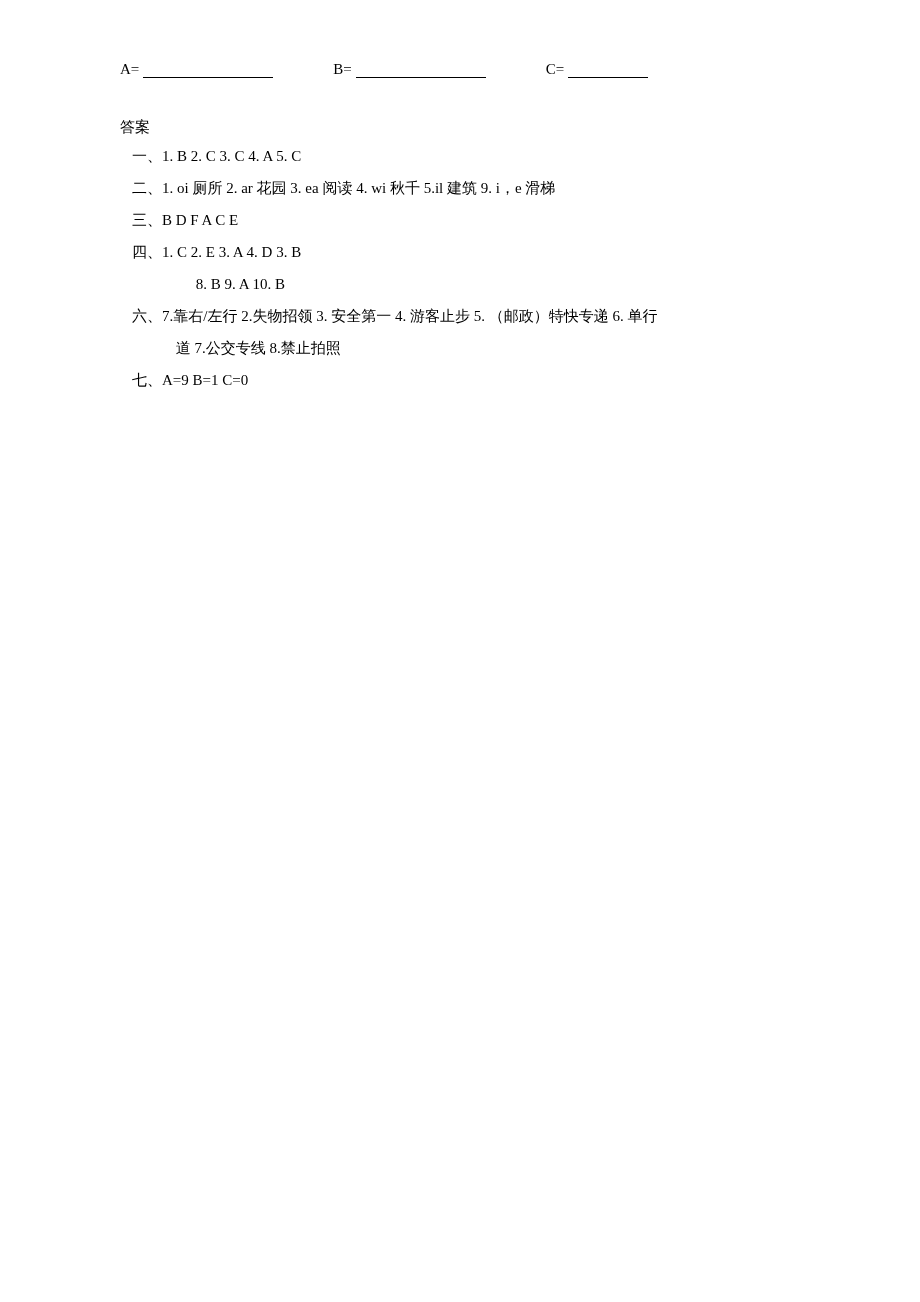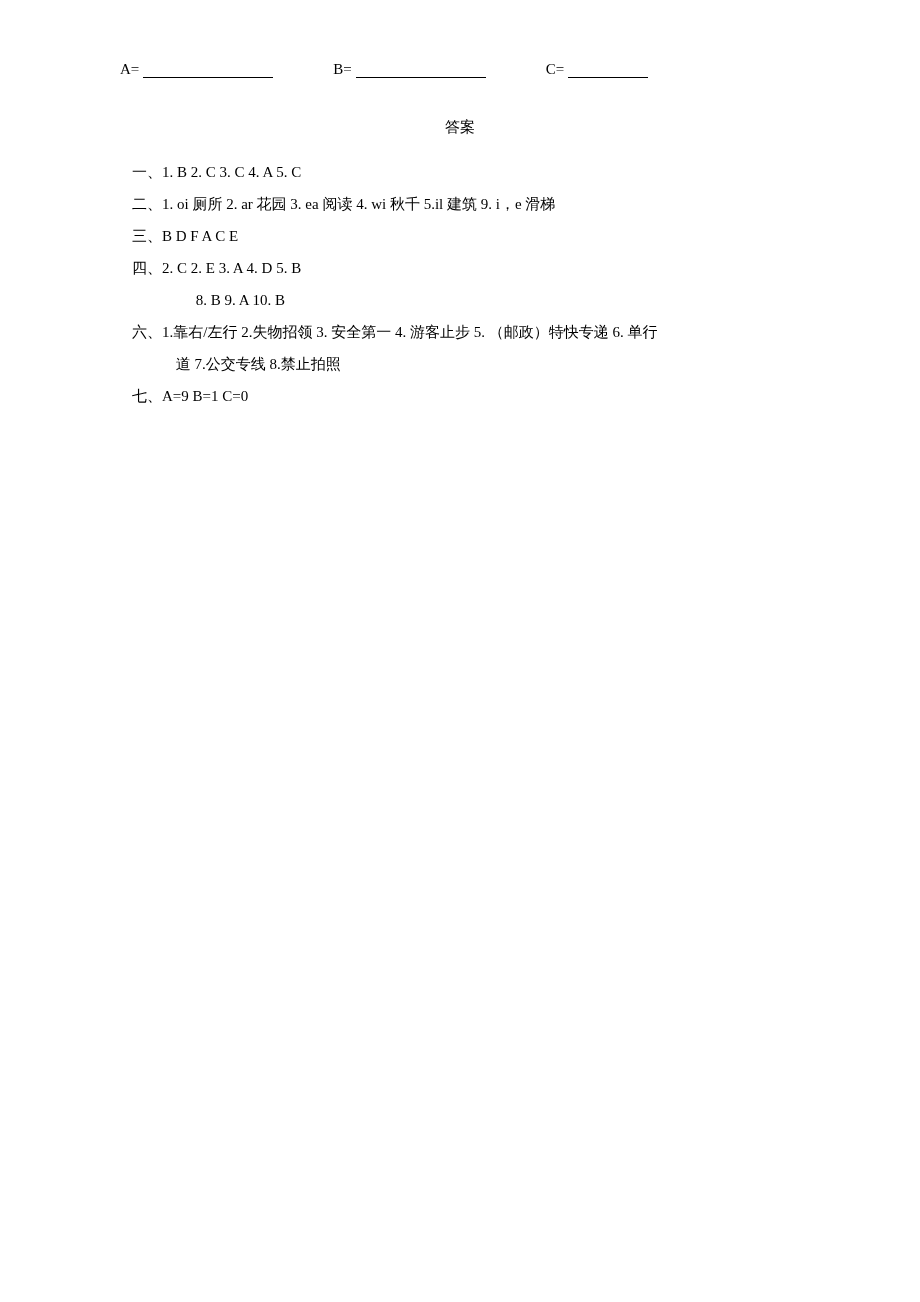--- a/index.html
+++ b/index.html
@@ -39,22 +39,21 @@
       min-width: 130px;
     }
     .underline-short {
       min-width: 80px;
     }
     .answers-section {
       margin-top: 10px;
     }
     .section-title {
       font-size: 15px;
-      margin-bottom: 20px;
-      text-align: center;
+      margin-bottom: 4px;
     }
     .answer-line {
       line-height: 2.0;
       font-size: 15px;
       margin-bottom: 2px;
       margin-left: 12px;
     }
     .indent {
       display: inline-block;
       width: 40px;
@@ -87,28 +86,28 @@
   <div class="answers-section">
 
     <div class="section-title">答案</div>
 
     <div class="answer-line">一、1. B  2. C  3. C 4. A  5. C</div>
 
     <div class="answer-line">二、1. oi  厕所  2. ar 花园  3. ea  阅读      4. wi 秋千 5.il 建筑    9. i，e 滑梯</div>
 
     <div class="answer-line">三、B  D  F  A  C  E</div>
 
-    <div class="answer-line">四、2.  C    2. E    3. A    4. D    5. B</div>
+    <div class="answer-line">四、1.  C    2. E    3. A    4. D    3. B</div>
 
     <div class="answer-line">
       <span class="indent2"></span>
       <span>8. B  9. A  10. B</span>
     </div>
 
-    <div class="answer-line">六、1.靠右/左行   2.失物招领 3. 安全第一   4. 游客止步 5.  （邮政）特快专递  6. 单行</div>
+    <div class="answer-line">六、7.靠右/左行   2.失物招领 3. 安全第一   4. 游客止步 5.  （邮政）特快专递  6. 单行</div>
     <div class="answer-line">
       <span class="indent"></span>
       <span>道  7.公交专线 8.禁止拍照</span>
     </div>
 
     <div class="answer-line">七、A=9      B=1      C=0</div>
 
   </div>
 
 </div>

